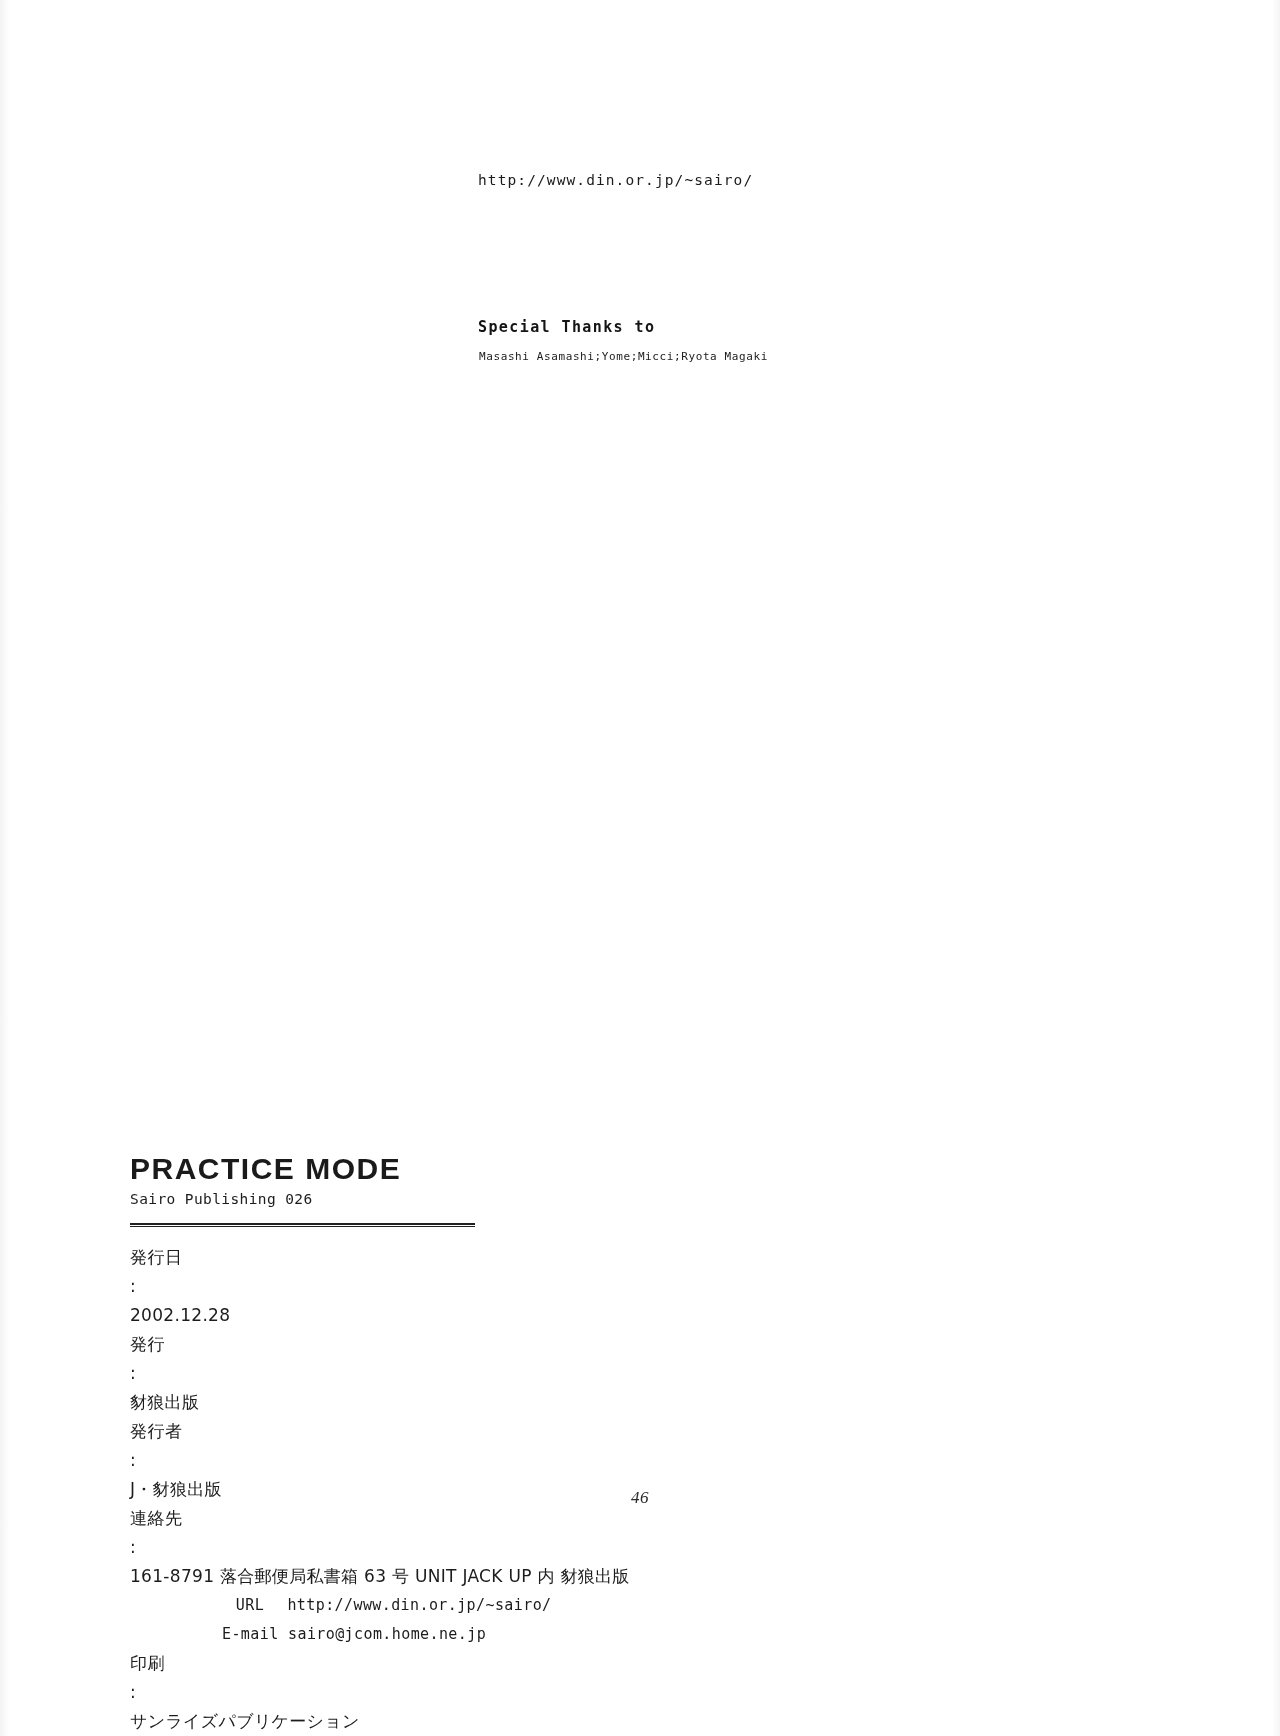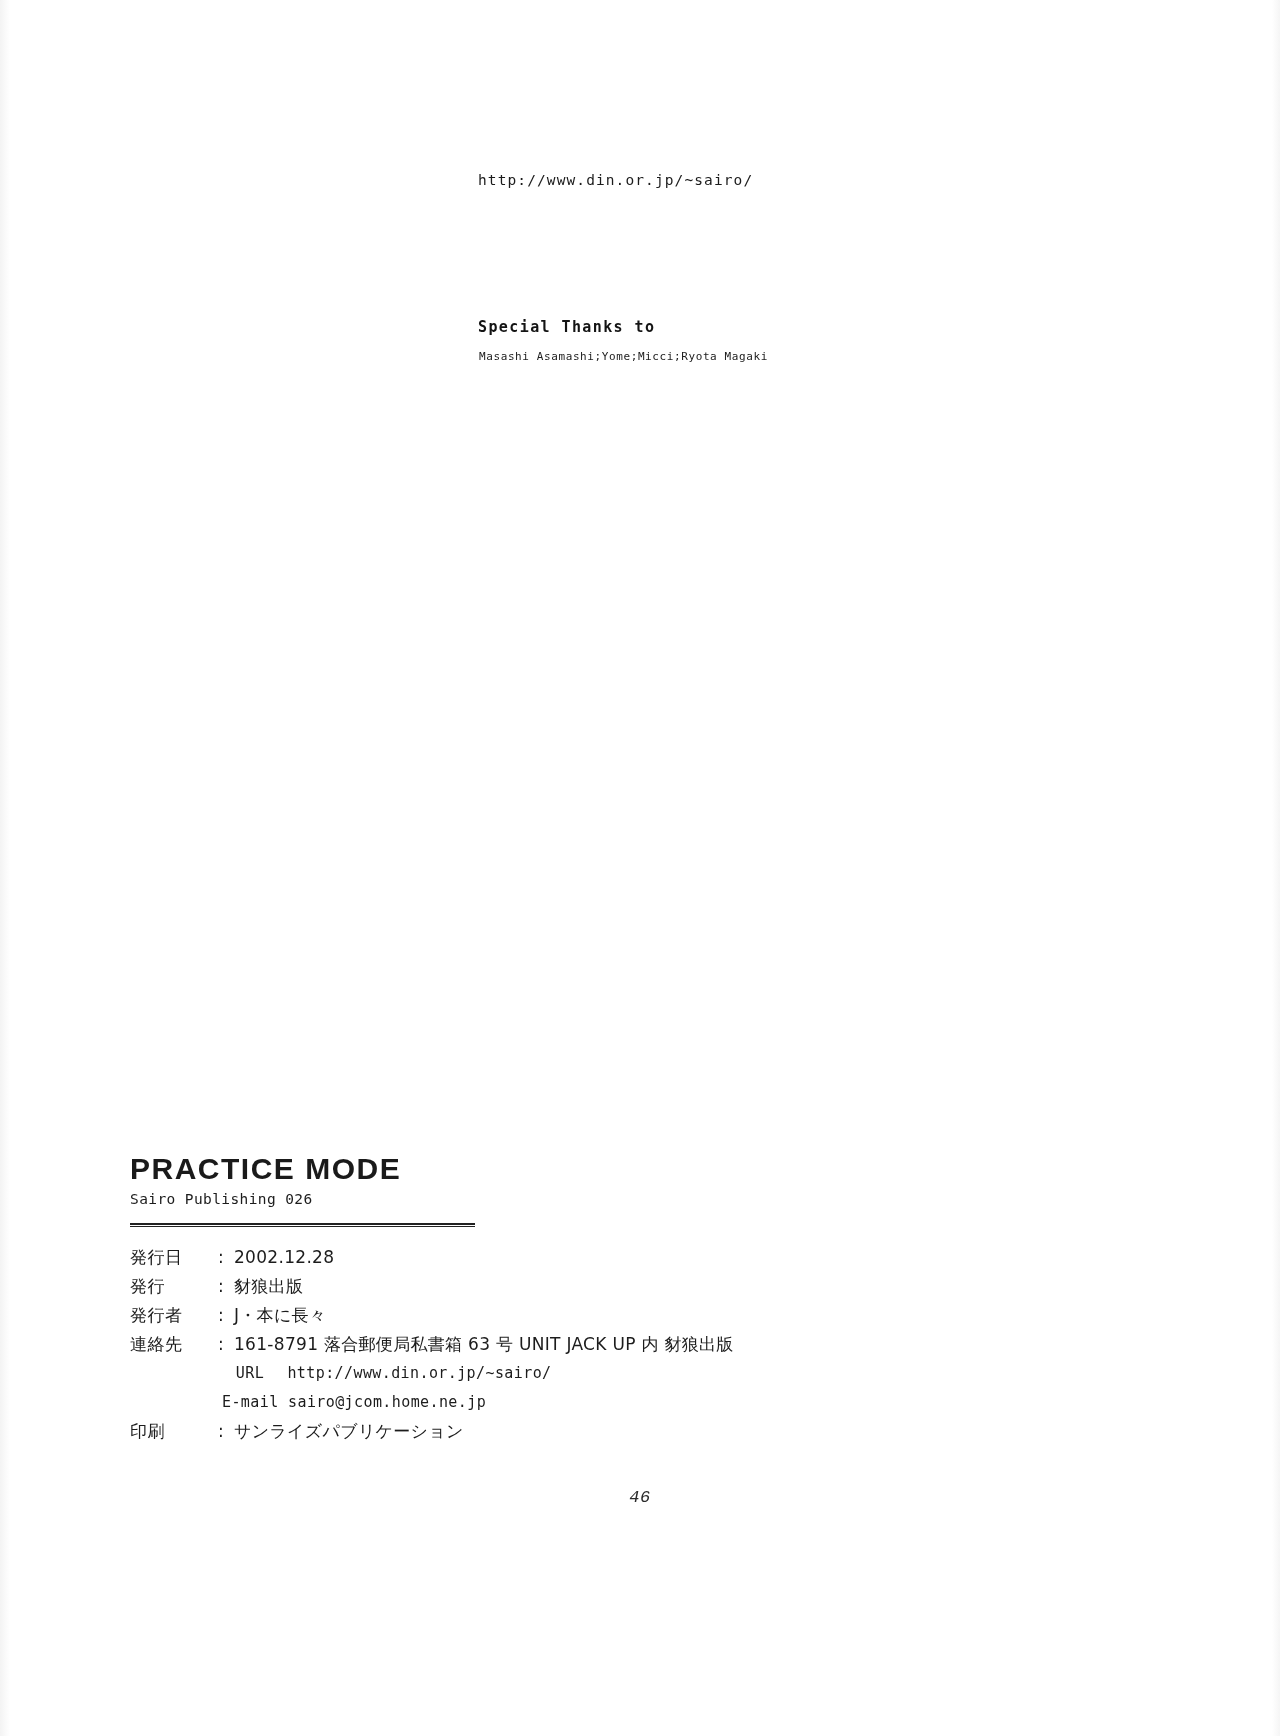--- a/index.html
+++ b/index.html
@@ -113,20 +113,21 @@
     margin-top: 16px;
     font-family: "DejaVu Sans", sans-serif;
     font-size: 17px;
     line-height: 29px;
     color: #1c1c1c;
   }
   .imprint-row {
     display: flex;
     align-items: flex-start;
     white-space: nowrap;
+    flex-direction: column;
   }
   .imprint-label {
     display: inline-block;
     width: 88px;
     letter-spacing: 0.5px;
   }
   .imprint-sep {
     display: inline-block;
     width: 16px;
   }
@@ -150,21 +151,21 @@
     text-align: center;
   }
 
   
   .page-number {
     position: absolute;
     left: 0;
     top: 1488px;
     width: 1280px;
     text-align: center;
-    font-family: Liberation Mono, monospace;
+    font-family: Liberation Serif, serif;
     font-style: italic;
     font-size: 17px;
     color: #2b2b2b;
     letter-spacing: 0.5px;
   }
 </style>
 </head>
 <body>
 
 <div class="page-edge-left"></div>
@@ -191,21 +192,21 @@
       <span class="imprint-value">2002.12.28</span>
     </div>
     <div class="imprint-row">
       <span class="imprint-label">発行</span>
       <span class="imprint-sep">:</span>
       <span class="imprint-value">豺狼出版</span>
     </div>
     <div class="imprint-row">
       <span class="imprint-label">発行者</span>
       <span class="imprint-sep">:</span>
-      <span class="imprint-value">J・本に長々</span>
+      <span class="imprint-value">J・豺狼出版</span>
     </div>
     <div class="imprint-row">
       <span class="imprint-label">連絡先</span>
       <span class="imprint-sep">:</span>
       <span class="imprint-value">161-8791 落合郵便局私書箱 63 号 UNIT JACK UP 内 豺狼出版</span>
     </div>
     <div class="imprint-sub">
       <span class="k2">URL</span>
       <span>http://www.din.or.jp/~sairo/</span>
     </div>

